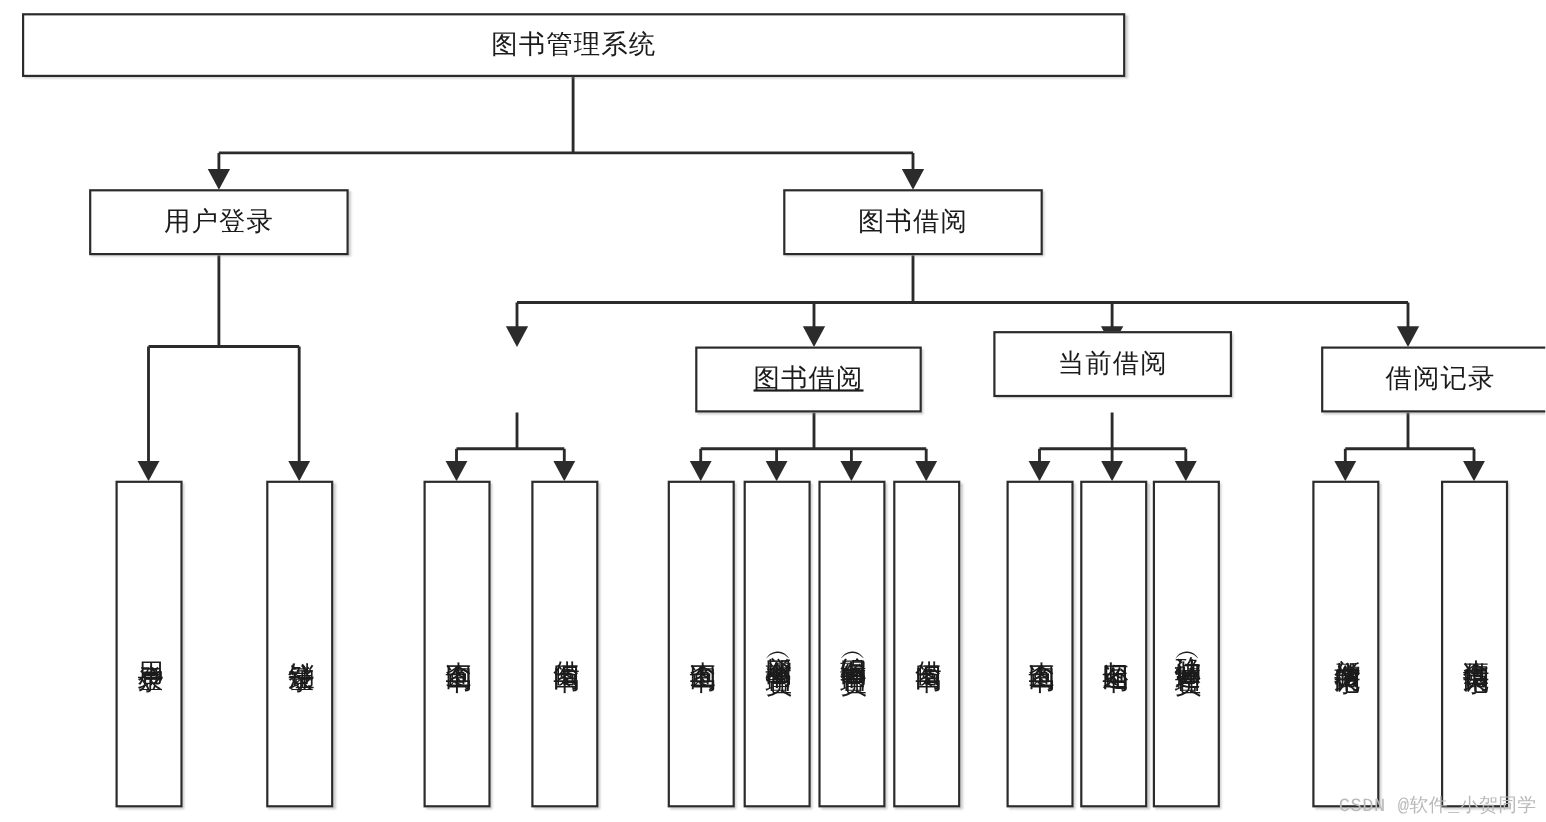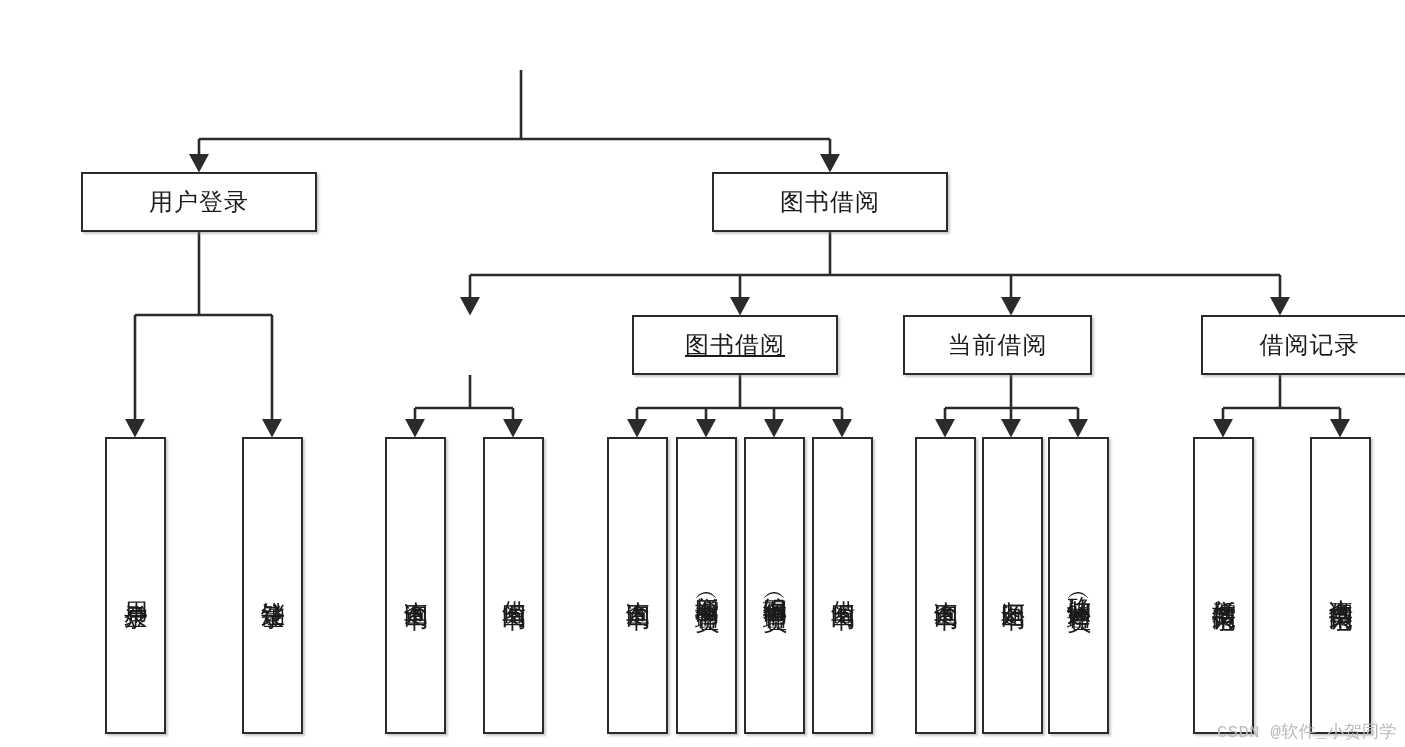--- a/index.html
+++ b/index.html
@@ -116,32 +116,35 @@
       <path d="M1011,408 L1011,427" marker-end="url(#arrow)"></path>
       <path d="M1078,408 L1078,427" marker-end="url(#arrow)"></path>
 
       <path d="M1280,375 L1280,408"></path>
       <path d="M1223,408 L1340,408"></path>
       <path d="M1223,408 L1223,427" marker-end="url(#arrow)"></path>
       <path d="M1340,408 L1340,427" marker-end="url(#arrow)"></path>
     </g>
   </svg>
 
+  <div class="node h" style="left:20px; top:12px; width:1003px; height:58px;">
+    <span>图书管理系统</span>
+  </div>
 
   <div class="node h" style="left:81px; top:172px; width:236px; height:60px;">
     <span>用户登录</span>
   </div>
   <div class="node h" style="left:712px; top:172px; width:236px; height:60px;">
     <span>图书借阅</span>
   </div>
 
   <div class="node h" style="left:632px; top:315px; width:206px; height:60px;text-decoration:underline;">
     <span>图书借阅</span>
   </div>
-  <div class="node h" style="left:903px; top:315px; width:189px; height:60px;">
+  <div class="node h" style="left:903px; top:301px; width:217px; height:60px;">
     <span>当前借阅</span>
   </div>
   <div class="node h" style="left:1201px; top:315px; width:217px; height:60px;">
     <span>借阅记录</span>
   </div>
 
   <div class="node v" style="left:105px; top:437px; width:61px; height:297px;">
     <span class="vtext">用户登录</span>
   </div>
   <div class="node v" style="left:242px; top:437px; width:61px; height:297px;">

